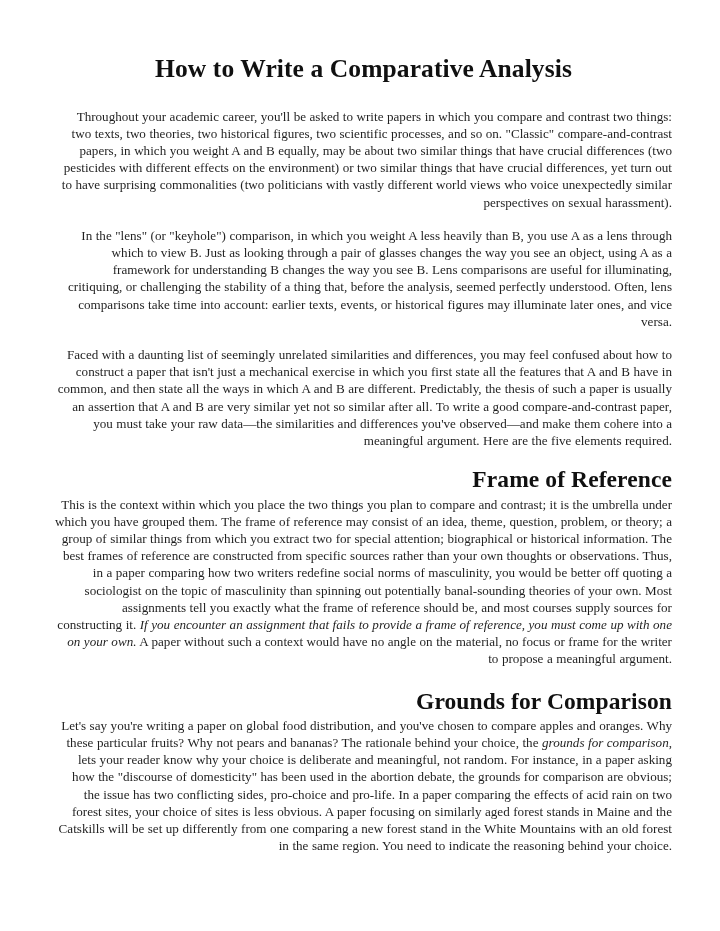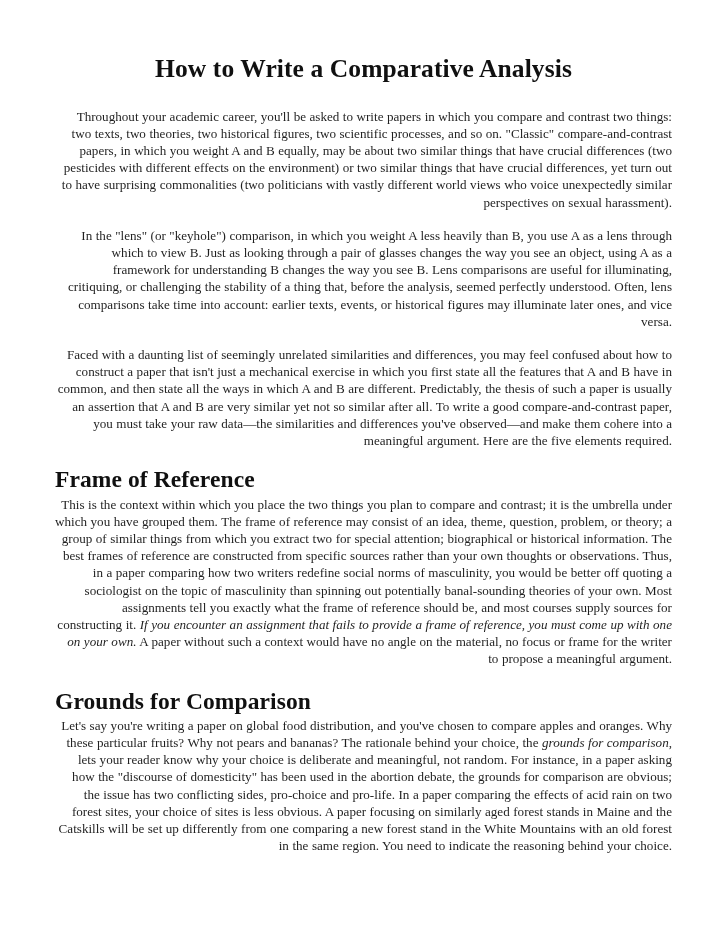--- a/index.html
+++ b/index.html
@@ -43,21 +43,21 @@
     padding-top: 55px;
     color: #101010;
     font-family: "Liberation Serif", "DejaVu Serif", serif;
   }
 
   .section-heading {
     margin: 0;
     padding: 0;
     font-size: 23.5px;
     font-weight: bold;
-    text-align: left;
+    text-align: right;
     line-height: 1.12;
     color: #101010;
     letter-spacing: 0.1px;
     font-family: "Liberation Serif", "DejaVu Serif", serif;
   }
 
   .para {
     margin: 0;
     font-size: 13.1px;
     line-height: 17.2px;

